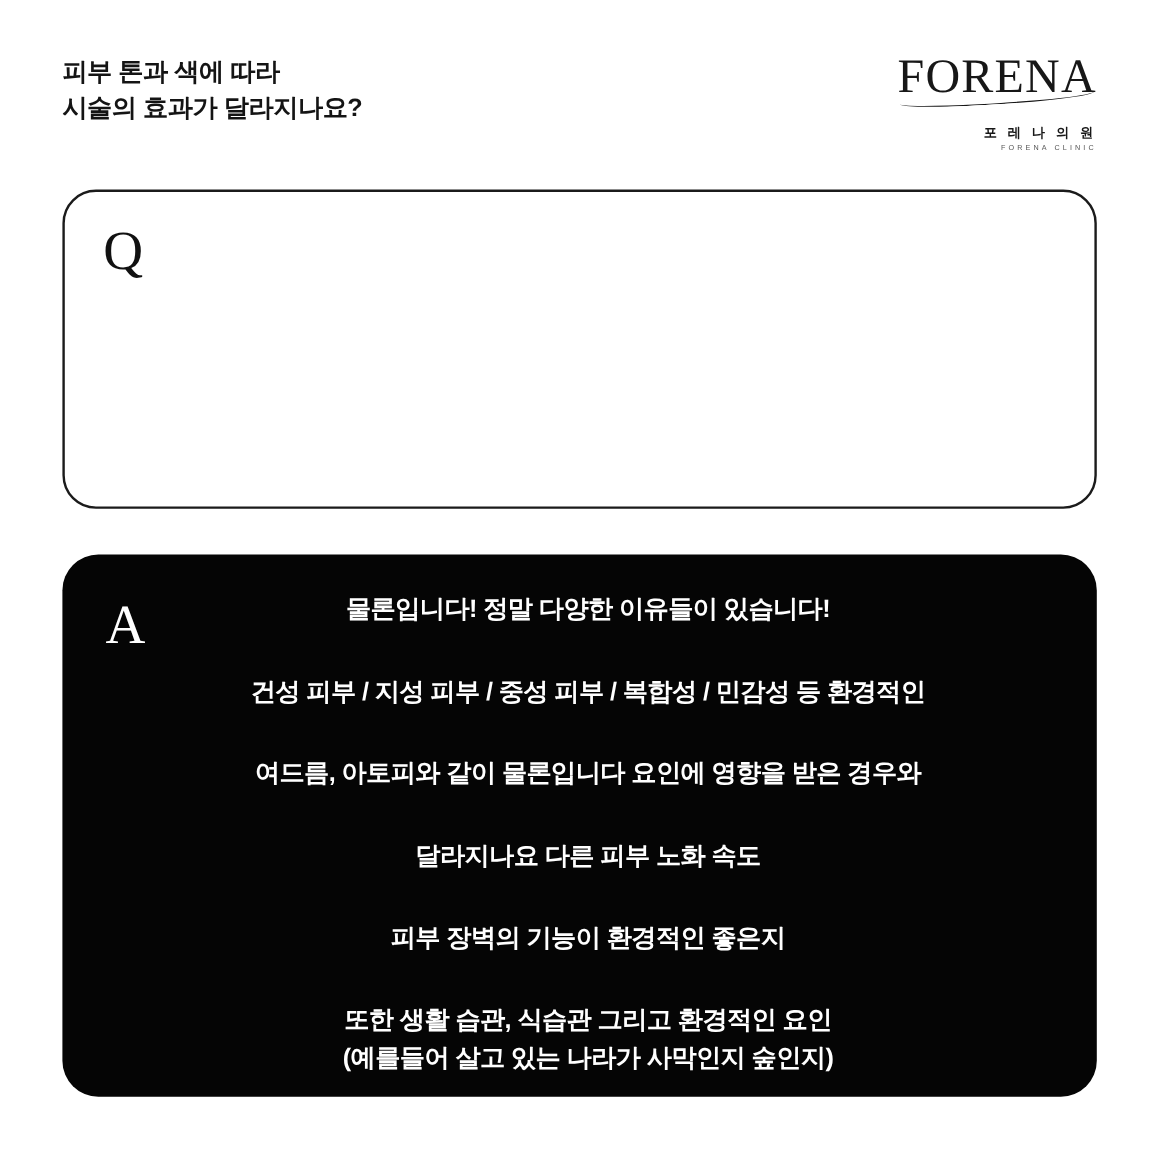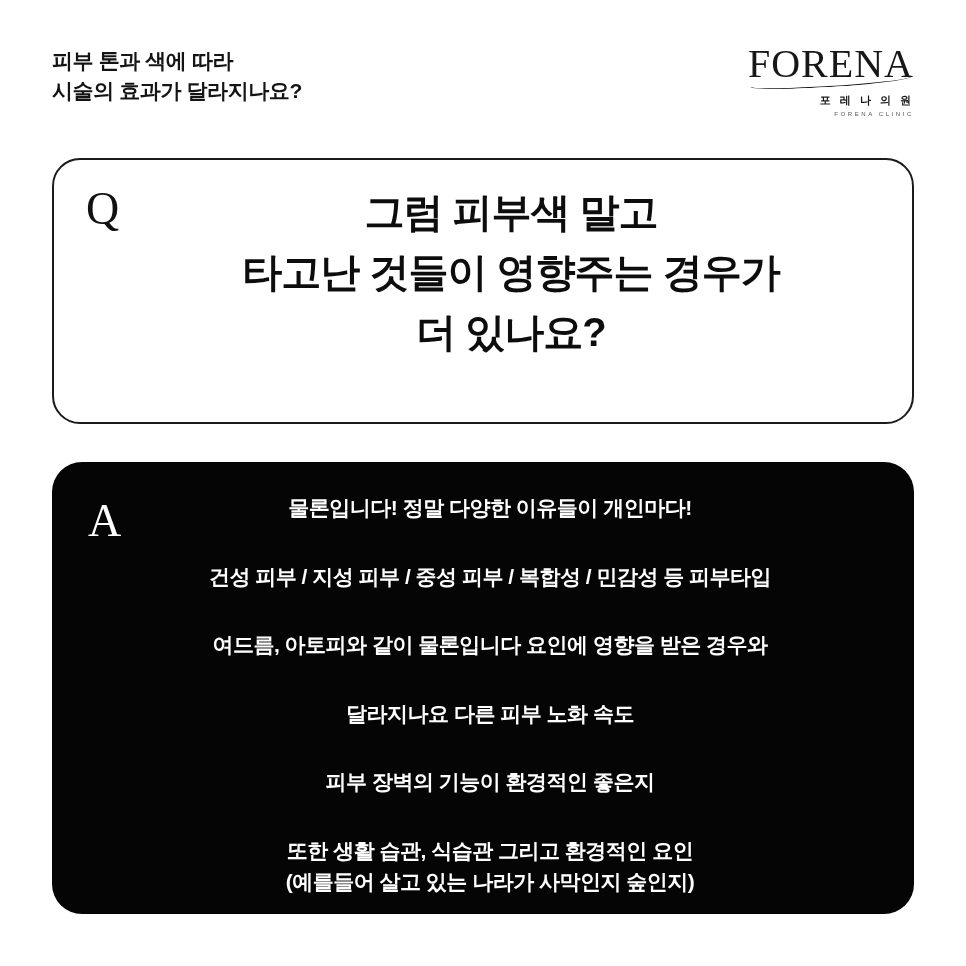--- a/index.html
+++ b/index.html
@@ -61,21 +61,21 @@
     position: absolute;
     left: 2px;
     right: 2px;
     bottom: -3px;
     height: 10px;
     border-bottom: 1.5px solid #171717;
     border-radius: 0 0 60% 40%;
     transform: rotate(-3deg);
   }
   .logo-sub {
-    margin-top: 9px;
+    margin-top: 19px;
     font-size: 11px;
     letter-spacing: 3px;
     font-weight: 700;
     color: #171717;
   }
   .logo-sub2 {
     margin-top: 3px;
     font-size: 6px;
     letter-spacing: 2.6px;
     color: #555555;
@@ -179,30 +179,27 @@
         <span>FORENA</span>
         <span class="swash"></span>
       </div>
       <div class="logo-sub">포 레 나 의 원</div>
       <div class="logo-sub2">FORENA CLINIC</div>
     </div>
   </div>
 
   <div class="q-card">
     <div class="q-mark">Q</div>
-    <div class="q-text">그럼 피부색 말고
-타고난 것들이 영향주는 경우가
-더 있나요?</div>
   </div>
 
   <div class="a-card">
     <div class="a-mark">A</div>
     <div class="a-body">
-      <p class="a-line first">물론입니다! 정말 다양한 이유들이 개인마다!</p>
-      <p class="a-line">건성 피부 / 지성 피부 / 중성 피부 / 복합성 / 민감성 등 피부타입</p>
+      <p class="a-line first">물론입니다! 정말 다양한 이유들이 있습니다!</p>
+      <p class="a-line">건성 피부 / 지성 피부 / 중성 피부 / 복합성 / 민감성 등 환경적인</p>
       <p class="a-line">여드름, 아토피와 같이 물론입니다 요인에 영향을 받은 경우와</p>
       <p class="a-line">달라지나요 다른 피부 노화 속도</p>
       <p class="a-line">피부 장벽의 기능이 환경적인 좋은지</p>
       <p class="a-line tight">또한 생활 습관, 식습관 그리고 환경적인 요인
 (예를들어 살고 있는 나라가 사막인지 숲인지)</p>
     </div>
   </div>
 
 </div>
 

